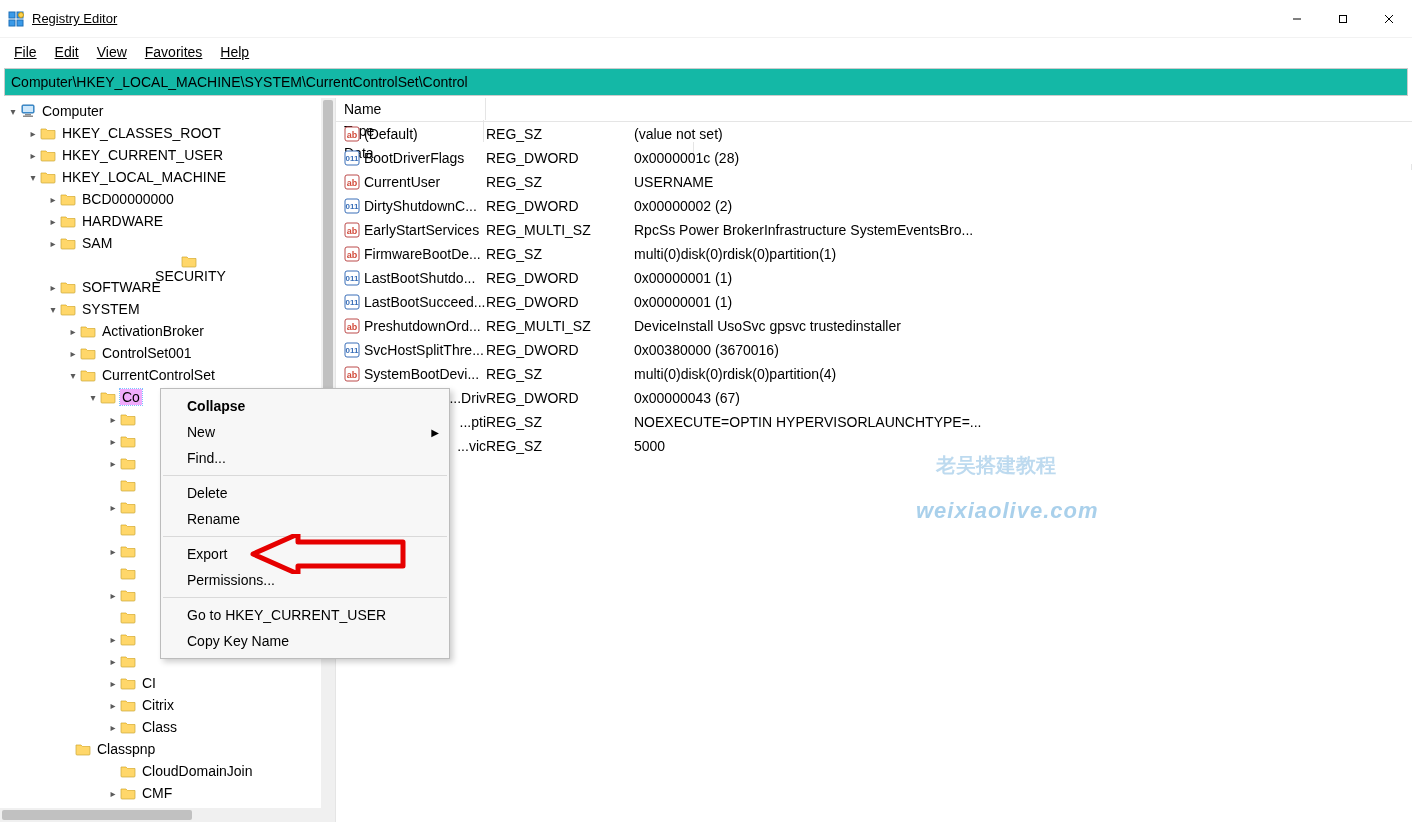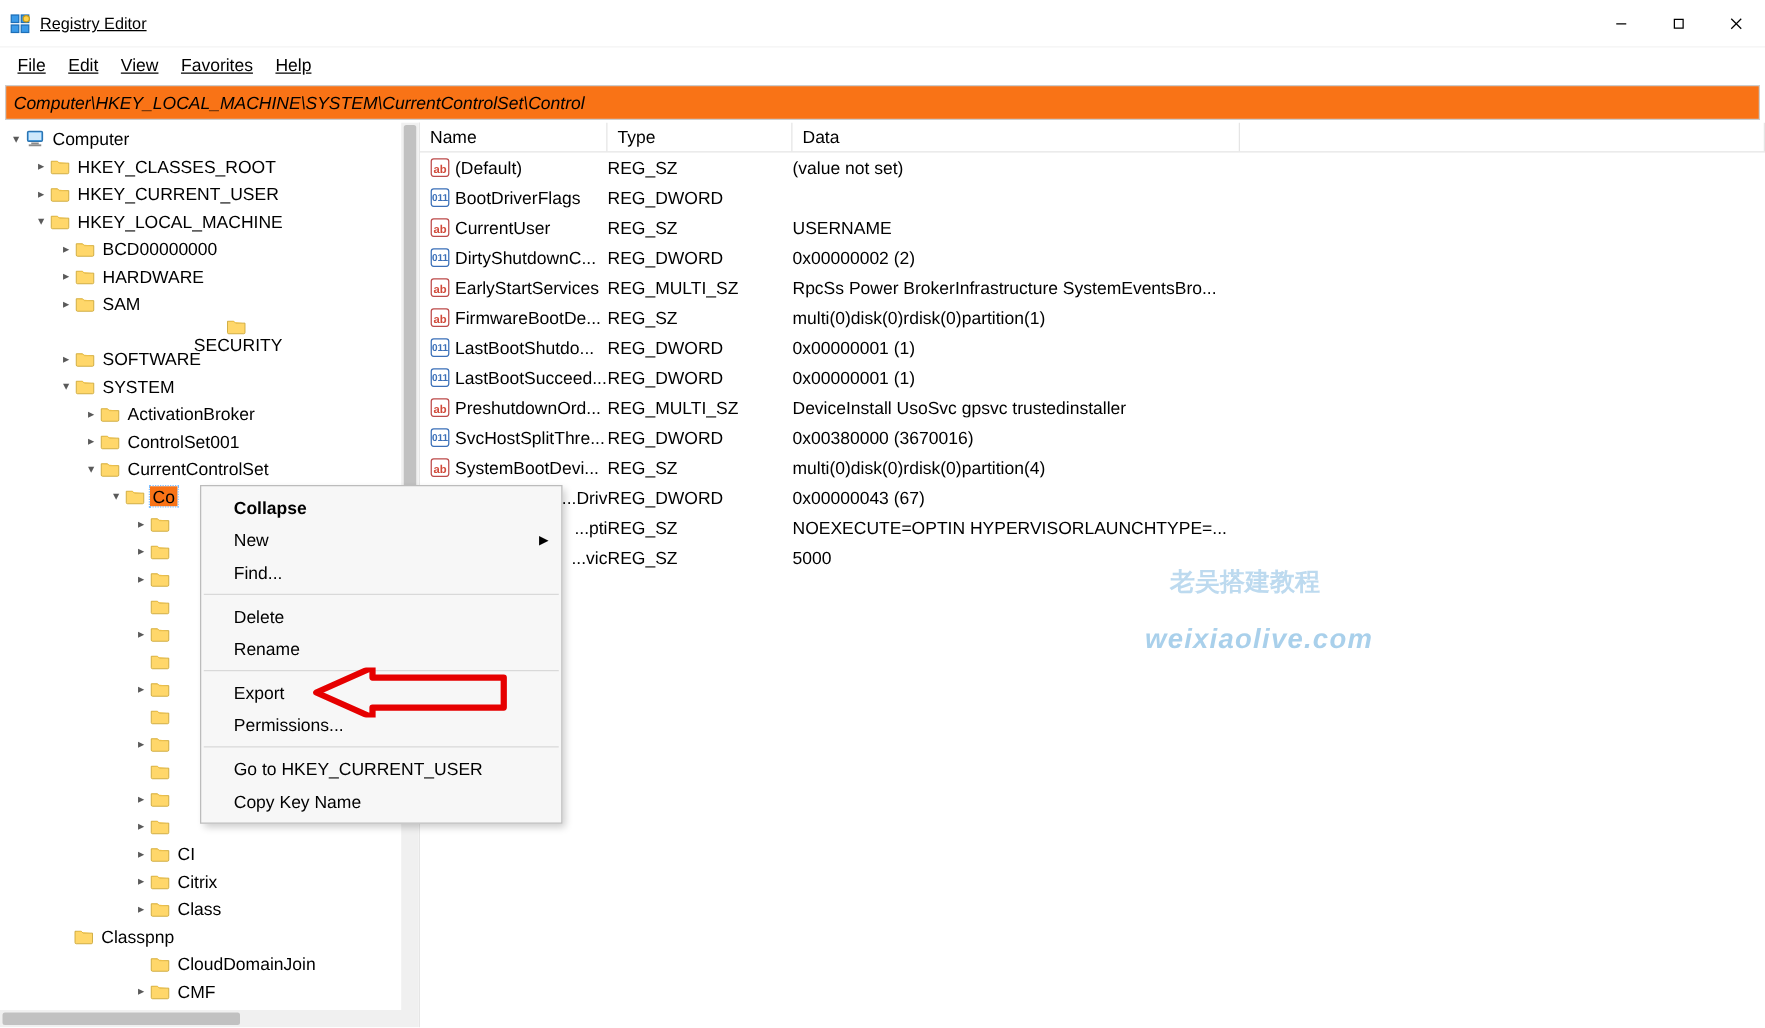--- a/index.html
+++ b/index.html
@@ -9,40 +9,40 @@
 .titlebar .app-icon { width: 16px; height: 16px; margin-right: 8px; }
 .titlebar .caption { font-size: 13px; flex: 1; }
 .win-controls { display: flex; }
 .win-btn { width: 46px; height: 38px; display: flex; align-items: center; justify-content: center; }
 .win-btn svg { width: 10px; height: 10px; }
 
 .menubar { height: 28px; display: flex; align-items: center; padding: 0 6px; gap: 2px; }
 .menubar .menu-item { padding: 2px 8px; font-size: 14px; }
 .menubar .menu-item .u { text-decoration: underline; }
 
-.addressbar { height: 28px; border: 1px solid #cccccc; background: #f97316; margin: 2px 4px; display: flex; align-items: center; padding: 0 6px; font-size: 14px; font-style: italic; }
+.addressbar { height: 28px; border: 1px solid #cccccc; background: #14b8a6; margin: 2px 4px; display: flex; align-items: center; padding: 0 6px; font-size: 14px; }
 
 .workspace { display: flex; height: calc(822px - 38px - 28px - 32px); }
 
 .tree-pane { width: 336px; border-right: 1px solid #e5e5e5; position: relative; overflow: hidden; }
 .tree-scroll { overflow: auto; height: calc(100% - 14px); }
 .tree { padding: 2px 0; }
 .tree-row { display: flex; align-items: center; height: 22px; white-space: nowrap; font-size: 14px; }
 .tree-row .twisty { width: 14px; text-align: center; color: #5a5a5a; font-size: 10px; }
 .tree-row .folder-icon { width: 16px; height: 14px; margin-right: 4px; }
-.tree-row.selected .label-wrap { background: #f97316; outline: 1px dotted #7fbfff; }
+.tree-row.selected .label-wrap { background: #f0abfc; outline: 1px dotted #7fbfff; }
 .label-wrap{padding:0 2px;}
 .tree-hscroll { position:absolute; bottom:0; left:0; right:0; height:14px; background:#f0f0f0; }
 .tree-hscroll .thumb { position:absolute; left:2px; top:2px; height:10px; width:190px; background:#c1c1c1; border-radius:2px; }
 
 .tree-pane .vscroll {position:absolute; top:0; right:0; bottom:14px; width:14px; background:#f0f0f0;}
 .tree-pane .vscroll .vthumb{position:absolute; left:2px; top:2px; width:10px; height:300px; background:#c1c1c1; border-radius:2px;}
 
 .list-pane { flex: 1; position: relative; overflow:hidden;}
-.list-header { display: flex; height: 24px; border-bottom: 1px solid #e5e5e5; font-size: 14px; }
+.list-header { display: flex; height: 24px; border-bottom: 1px solid #e5e5e5; font-size: 14px; flex-direction: column; }
 .list-header .col { padding: 3px 8px; border-right: 1px solid #e5e5e5; }
 .col-name { width: 150px; }
 .col-type { width: 148px; }
 .col-data { width: 358px; }
 .col-end { flex:1; }
 
 .list-body { }
 .list-row { display: flex; align-items: center; height: 24px; font-size: 14px; }
 .list-row .val-icon { width: 16px; height: 16px; margin: 0 4px 0 8px; }
 .list-row .c-name { width: 122px; overflow: hidden; text-overflow: ellipsis; white-space: nowrap; }
@@ -342,21 +342,21 @@
             <span class="label-wrap">Citrix</span>
           </div>
           <div class="tree-row" style="padding-left: 106px;">
             <span class="twisty">▸</span>
             <span class="folder-icon"><svg viewBox="0 0 16 14">
                 <path d="M1 3 h5 l1.5 1.5 H15 V12 a1 1 0 0 1 -1 1 H2 a1 1 0 0 1 -1 -1 Z" fill="#ffd76a" stroke="#caa637" stroke-width="0.7"></path>
                 <path d="M1 3 h5 l1.5 1.5 H15" fill="#f7c443"></path>
               </svg></span>
             <span class="label-wrap">Class</span>
           </div>
-          <div class="tree-row" style="padding-left: 45px;">
+          <div class="tree-row" style="padding-left: 61px;">
             <span class="twisty"></span>
             <span class="folder-icon"><svg viewBox="0 0 16 14">
                 <path d="M1 3 h5 l1.5 1.5 H15 V12 a1 1 0 0 1 -1 1 H2 a1 1 0 0 1 -1 -1 Z" fill="#ffd76a" stroke="#caa637" stroke-width="0.7"></path>
                 <path d="M1 3 h5 l1.5 1.5 H15" fill="#f7c443"></path>
               </svg></span>
             <span class="label-wrap">Classpnp</span>
           </div>
           <div class="tree-row" style="padding-left: 106px;">
             <span class="twisty"></span>
             <span class="folder-icon"><svg viewBox="0 0 16 14">
@@ -400,20 +400,21 @@
           <span class="c-type">REG_SZ</span>
           <span class="c-data">(value not set)</span>
         </div>
         <div class="list-row">
           <span class="val-icon"><svg viewBox="0 0 16 16">
               <rect x="1" y="1" width="14" height="14" rx="2" fill="#fff" stroke="#3a6fb8"></rect>
               <text x="8" y="11" text-anchor="middle" font-size="8" font-weight="bold" fill="#3a6fb8">011</text>
             </svg></span>
           <span class="c-name">BootDriverFlags</span>
           <span class="c-type">REG_DWORD</span>
+          <span class="c-data">0x0000001c (28)</span>
         </div>
         <div class="list-row">
           <span class="val-icon"><svg viewBox="0 0 16 16">
               <rect x="1" y="1" width="14" height="14" rx="2" fill="#fff" stroke="#bc4a4a"></rect>
               <text x="8" y="12" text-anchor="middle" font-size="9" font-weight="bold" fill="#d24a3a">ab</text>
             </svg></span>
           <span class="c-name">CurrentUser</span>
           <span class="c-type">REG_SZ</span>
           <span class="c-data">USERNAME</span>
         </div>

